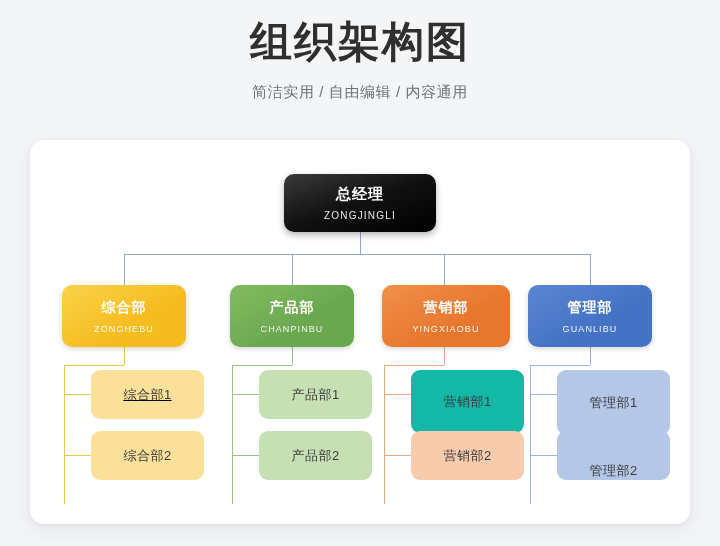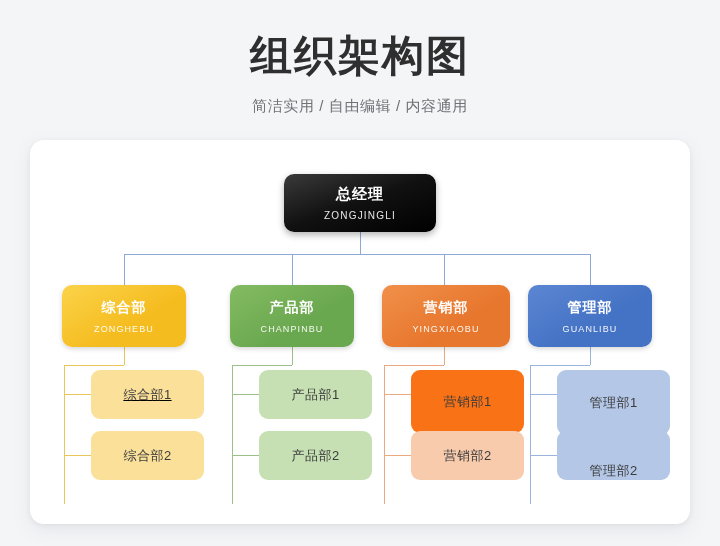--- a/index.html
+++ b/index.html
@@ -12,21 +12,21 @@
 
   body {
     background: #f4f5f7;
     font-family: "Liberation Sans", "DejaVu Sans", sans-serif;
     position: relative;
   }
 
   
   .page-header {
     text-align: center;
-    padding-top: 30px;
+    padding-top: 16px;
   }
 
   .page-title {
     font-size: 42px;
     font-weight: bold;
     color: #2f2f2f;
     letter-spacing: 2px;
     line-height: 1.25;
   }
 
@@ -188,21 +188,21 @@
       <div class="node node-sub" style="left: 229px; top: 230px; width: 113px; height: 49px; background: rgb(198, 224, 180);">
         <div class="node-cn">产品部1</div>
       </div>
       <div class="node node-sub" style="left: 229px; top: 291px; width: 113px; height: 49px; background: rgb(198, 224, 180);">
         <div class="node-cn">产品部2</div>
       </div>
       <div class="node node-dept" style="left: 352px; top: 145px; width: 128px; height: 62px; background: linear-gradient(150deg, rgb(240, 144, 74) 0%, rgb(232, 119, 46) 60%, rgb(232, 119, 46) 100%);">
         <div class="node-cn">营销部</div>
         <div class="node-en">YINGXIAOBU</div>
       </div>
-      <div class="node node-sub" style="left: 381px; top: 230px; width: 113px; height: 63px; background: #f97316;">
+      <div class="node node-sub" style="left: 381px; top: 230px; width: 113px; height: 63px; background: #14b8a6;">
         <div class="node-cn">营销部1</div>
       </div>
       <div class="node node-sub" style="left: 381px; top: 291px; width: 113px; height: 49px; background: rgb(248, 203, 173);">
         <div class="node-cn">营销部2</div>
       </div>
       <div class="node node-dept" style="left: 498px; top: 145px; width: 124px; height: 62px; background: linear-gradient(150deg, rgb(91, 134, 210) 0%, rgb(68, 114, 196) 60%, rgb(68, 114, 196) 100%);">
         <div class="node-cn">管理部</div>
         <div class="node-en">GUANLIBU</div>
       </div>
       <div class="node node-sub" style="left: 527px; top: 230px; width: 113px; height: 65px; background: rgb(180, 199, 231);">

